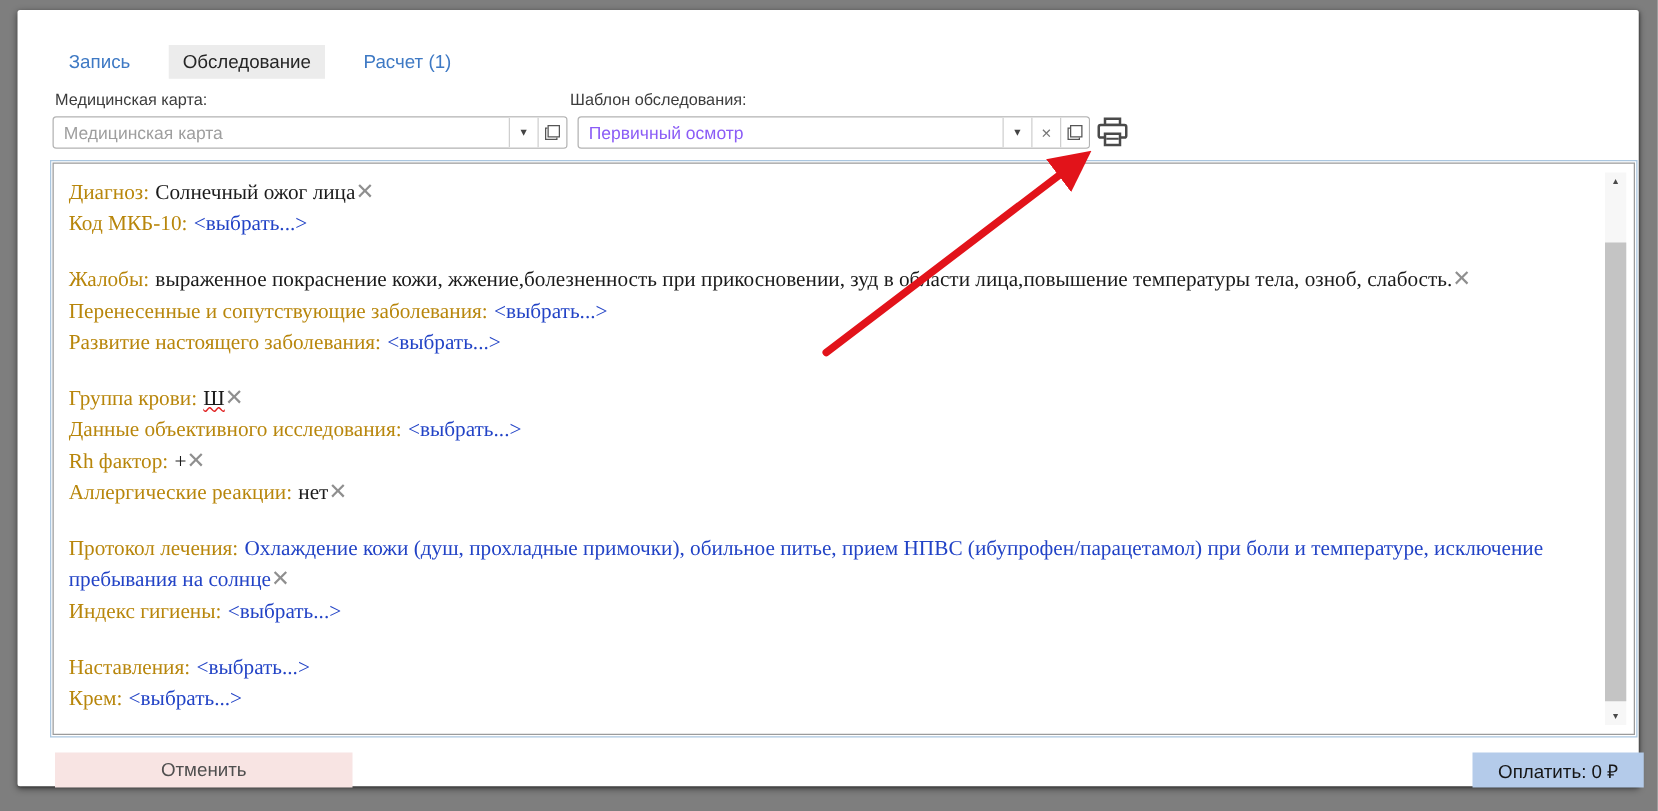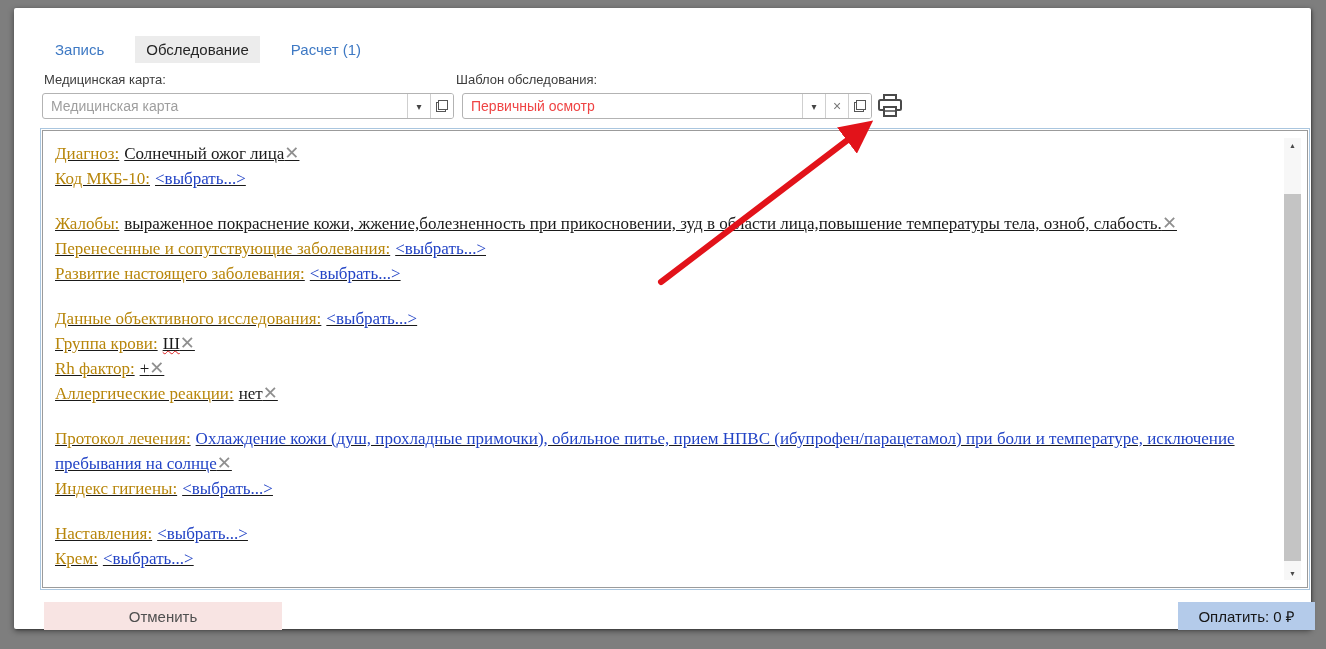--- a/index.html
+++ b/index.html
@@ -19,40 +19,40 @@
   .fld-label { position:absolute; font-size:13px; color:#3C3C3C; }
   .lab-card { left:30px; top:64px; }
   .lab-tpl  { left:442px; top:64px; }
 
   
   .combo { position:absolute; top:85px; height:26px; display:flex; align-items:stretch;
            border:1px solid #B3B3B3; border-radius:3px; background:#fff; overflow:hidden; }
   .combo-card { left:28px;  width:412px; }
   .combo-tpl  { left:448px; width:410px; }
   .combo input { flex:1; border:none; outline:none; padding:0 8px; font-size:14px;
-                 color:#ef4444; font-family:"Liberation Sans",sans-serif; background:transparent; }
+                 color:#8b5cf6; font-family:"Liberation Sans",sans-serif; background:transparent; }
   .combo input::placeholder { color:#9E9E9E; opacity:1; }
   .cbtn { width:23px; display:flex; align-items:center; justify-content:center;
           border-left:1px solid #CFCFCF; color:#555; cursor:pointer; background:#fff; }
   .cbtn .dd { font-size:10px; color:#444; }
   .cbtn .clr { font-size:14px; color:#777; line-height:1; }
   .open-ic { position:relative; width:12px; height:12px; }
   .open-ic::before { content:""; position:absolute; left:0; bottom:0; width:8px; height:8px; border:1px solid #555; background:#fff; }
   .open-ic::after  { content:""; position:absolute; right:0; top:0;  width:8px; height:8px; border:1px solid #555; background:#fff; }
 
   
   .print-btn { position:absolute; left:860px; top:83px; width:32px; height:30px;
                display:flex; align-items:center; justify-content:center; cursor:pointer; }
 
   
   .doc-outer { position:absolute; left:26px; top:120px; width:1270px; height:462px;
                border:1px solid #AAC6DF; background:#fff; }
   .doc-inner { position:absolute; left:1px; top:1px; right:1px; bottom:1px;
                border:1px solid #9B9B9B; background:#fff; padding:10px 34px 8px 12px; overflow:hidden; }
-  .doc-inner p { font-family:"Liberation Serif",serif; font-size:17px; line-height:25px; color:#1A1A1A;text-decoration:underline; }
+  .doc-inner p { font-family:"Liberation Serif",serif; font-size:17px; line-height:25px; color:#1A1A1A; }
   .spacer { height:20px; }
   .lbl { color:#B8860B; margin-right:5px; }
   .lnk { color:#2243C6; cursor:pointer; }
   .val-blue { color:#2243C6; }
   .sic { text-decoration:underline; text-decoration-style:wavy; text-decoration-color:#E02020; text-decoration-thickness:1px; }
   .x { color:#8F8F8F; font-size:18px; font-family:"DejaVu Sans",sans-serif; cursor:pointer; line-height:1; }
 
   
   .vscroll { position:absolute; top:9px; right:8px; bottom:9px; width:17px; background:#F7F7F7; }
   .sarrow { position:absolute; left:0; width:17px; height:14px; display:flex; align-items:center; justify-content:center;
@@ -129,24 +129,24 @@
           <span class="lbl">Жалобы:</span><span>выраженное покраснение кожи, жжение,болезненность при прикосновении, зуд в области лица,повышение температуры тела, озноб, слабость.</span><span class="x">✕</span>
         </p>
         <p>
           <span class="lbl">Перенесенные и сопутствующие заболевания:</span><span class="lnk">&lt;выбрать...&gt;</span>
         </p>
         <p>
           <span class="lbl">Развитие настоящего заболевания:</span><span class="lnk">&lt;выбрать...&gt;</span>
         </p>
         <p class="spacer"></p>
         <p>
-          <span class="lbl">Данные объективного исследования:</span><span class="lnk">&lt;выбрать...&gt;</span>
+          <span class="lbl">Группа крови:</span><span class="sic">Ш</span><span class="x">✕</span>
         </p>
         <p>
-          <span class="lbl">Группа крови:</span><span class="sic">Ш</span><span class="x">✕</span>
+          <span class="lbl">Данные объективного исследования:</span><span class="lnk">&lt;выбрать...&gt;</span>
         </p>
         <p>
           <span class="lbl">Rh фактор:</span><span>+</span><span class="x">✕</span>
         </p>
         <p>
           <span class="lbl">Аллергические реакции:</span><span>нет</span><span class="x">✕</span>
         </p>
         <p class="spacer"></p>
         <p>
           <span class="lbl">Протокол лечения:</span><span class="val-blue">Охлаждение кожи (душ, прохладные примочки), обильное питье, прием НПВС (ибупрофен/парацетамол) при боли и температуре, исключение пребывания на солнце</span><span class="x">✕</span>

